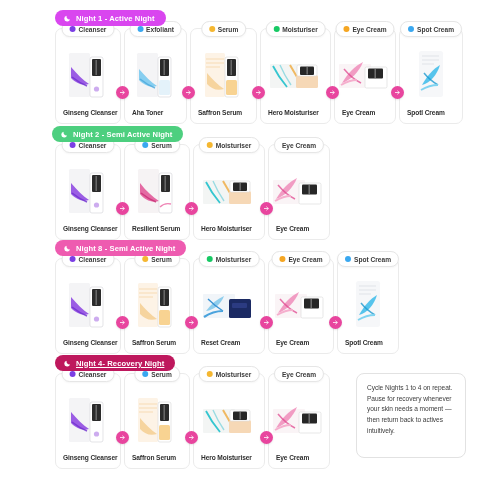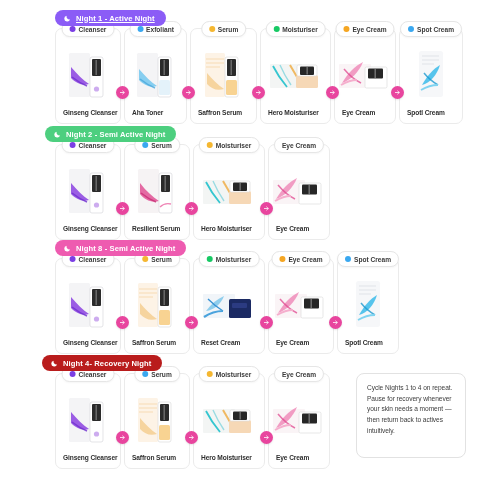--- a/index.html
+++ b/index.html
@@ -98,45 +98,45 @@
   .note-text{
     font-size:6.6px;line-height:1.62;color:#3c3c3c;
     letter-spacing:-.05px;
   }
 </style>
 </head>
 <body>
 
 <div class="canvas">
 
-  <div class="night-pill" id="pill-0" style="left: 55px; top: 10px; background: #8b5cf6; text-decoration: underline;">
+  <div class="night-pill" id="pill-0" style="left: 55px; top: 10px; background: #d946ef;">
       <span class="moon-icon">
         <svg viewBox="0 0 10 10" width="8" height="8">
           <path d="M7.6 6.7A3.6 3.6 0 0 1 3.3 2.1a3.7 3.7 0 1 0 4.3 4.6z" fill="#ffffff"></path>
         </svg>
       </span>
       <span>Night 1 - Active Night</span>
     </div>
-  <div class="night-pill" id="pill-1" style="left: 45px; top: 126px; background: rgb(77, 207, 127);">
+  <div class="night-pill" id="pill-1" style="left: 52px; top: 126px; background: rgb(77, 207, 127);">
       <span class="moon-icon">
         <svg viewBox="0 0 10 10" width="8" height="8">
           <path d="M7.6 6.7A3.6 3.6 0 0 1 3.3 2.1a3.7 3.7 0 1 0 4.3 4.6z" fill="#ffffff"></path>
         </svg>
       </span>
       <span>Night 2 - Semi Active Night</span>
     </div>
   <div class="night-pill" id="pill-2" style="left: 55px; top: 240px; background: rgb(238, 91, 176);">
       <span class="moon-icon">
         <svg viewBox="0 0 10 10" width="8" height="8">
           <path d="M7.6 6.7A3.6 3.6 0 0 1 3.3 2.1a3.7 3.7 0 1 0 4.3 4.6z" fill="#ffffff"></path>
         </svg>
       </span>
       <span>Night 8 - Semi Active Night</span>
     </div>
-  <div class="night-pill" id="pill-3" style="left: 42px; top: 355px; background: #b91c1c;">
+  <div class="night-pill" id="pill-3" style="left: 55px; top: 355px; background: #be185d; text-decoration: underline;">
       <span class="moon-icon">
         <svg viewBox="0 0 10 10" width="8" height="8">
           <path d="M7.6 6.7A3.6 3.6 0 0 1 3.3 2.1a3.7 3.7 0 1 0 4.3 4.6z" fill="#ffffff"></path>
         </svg>
       </span>
       <span>Night 4- Recovery Night</span>
     </div>
 
   <div class="row" id="row-0" style="left:55px;top:28px;height:96px;">
       <div class="card" style="width: 66px;">

